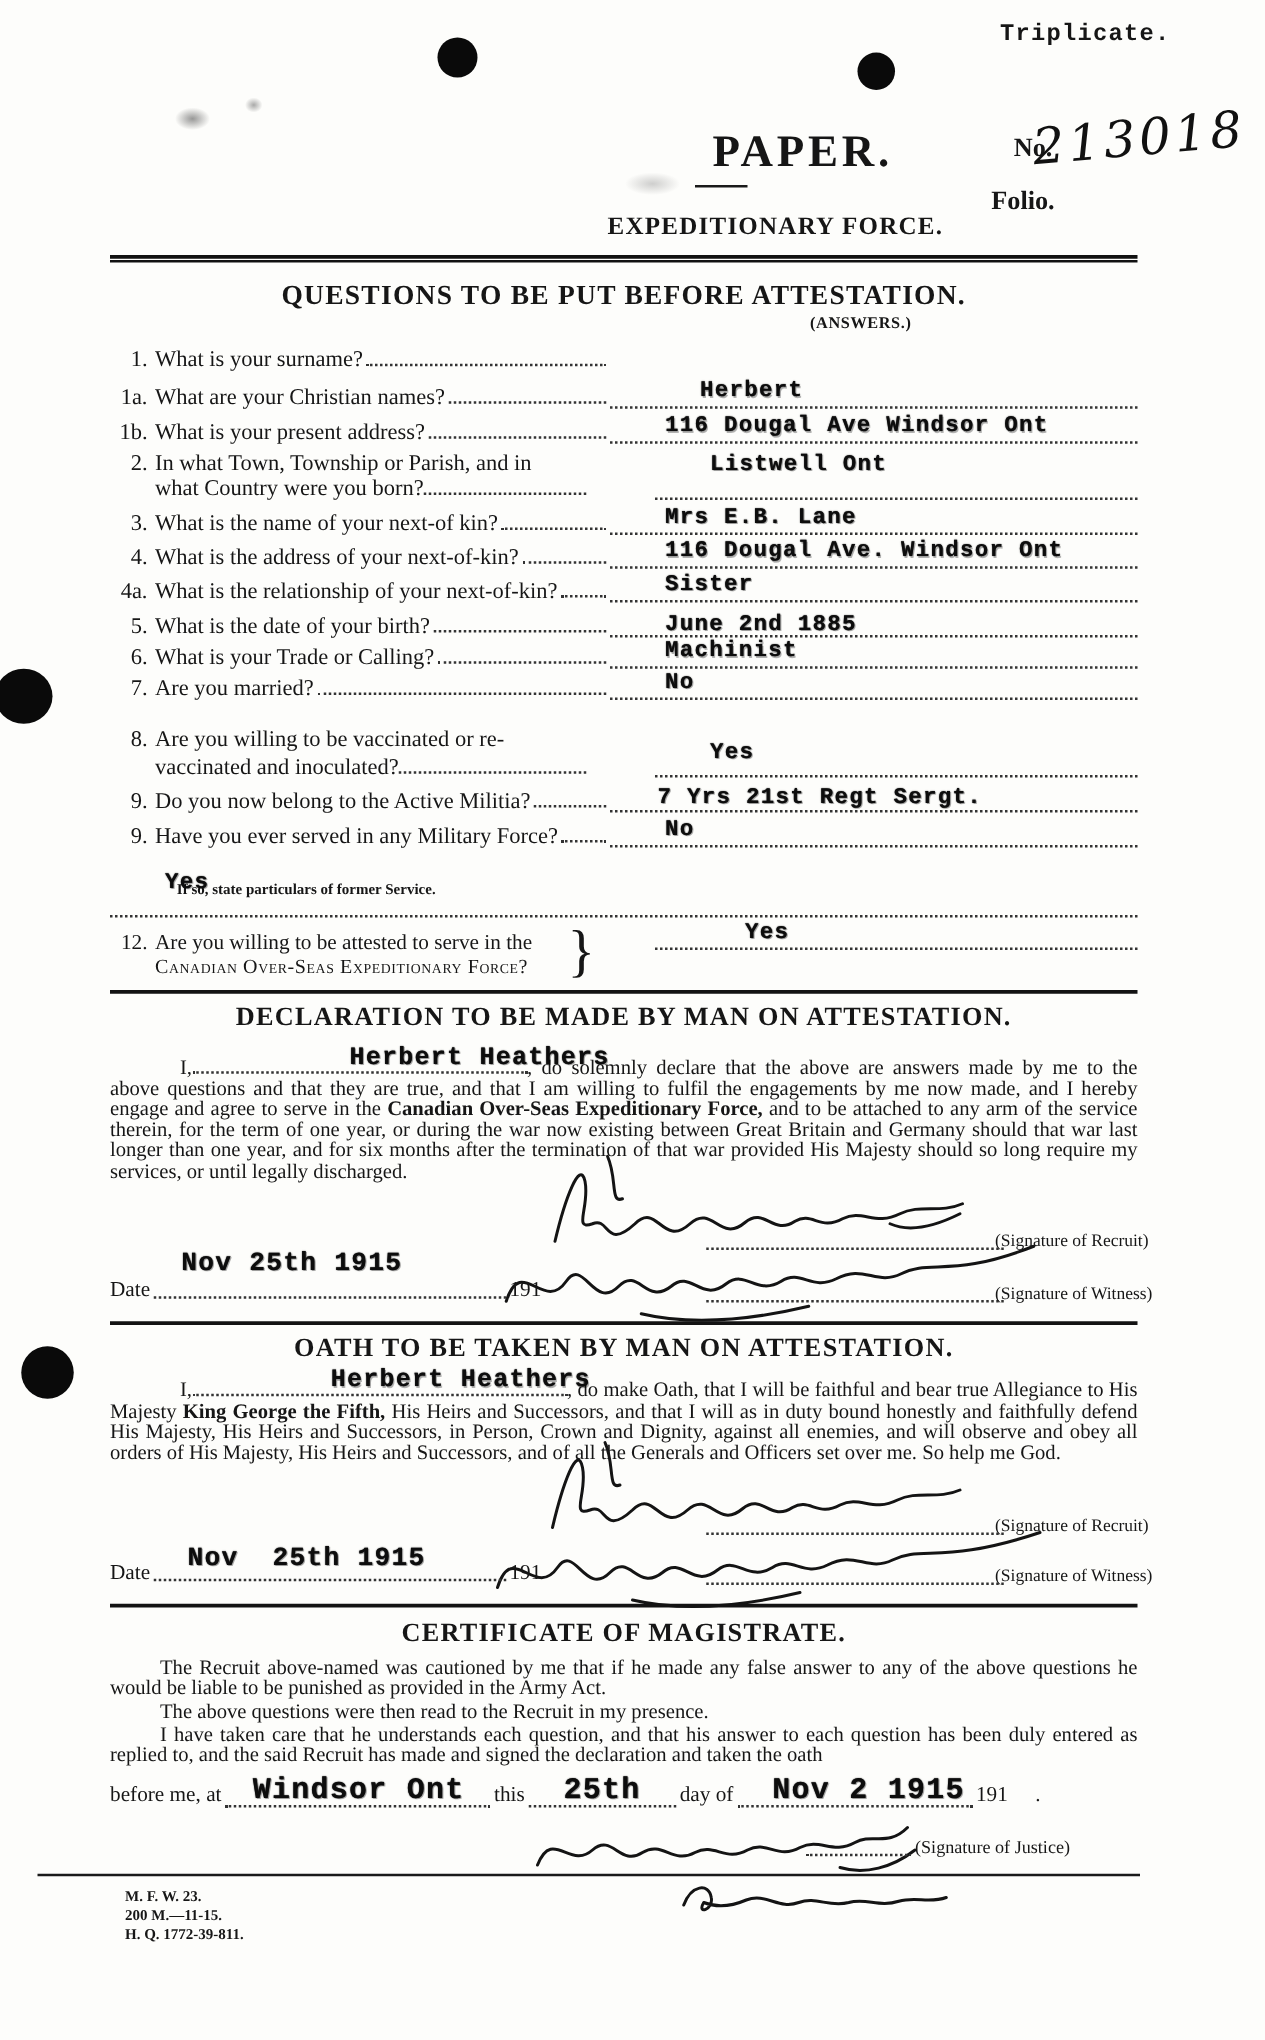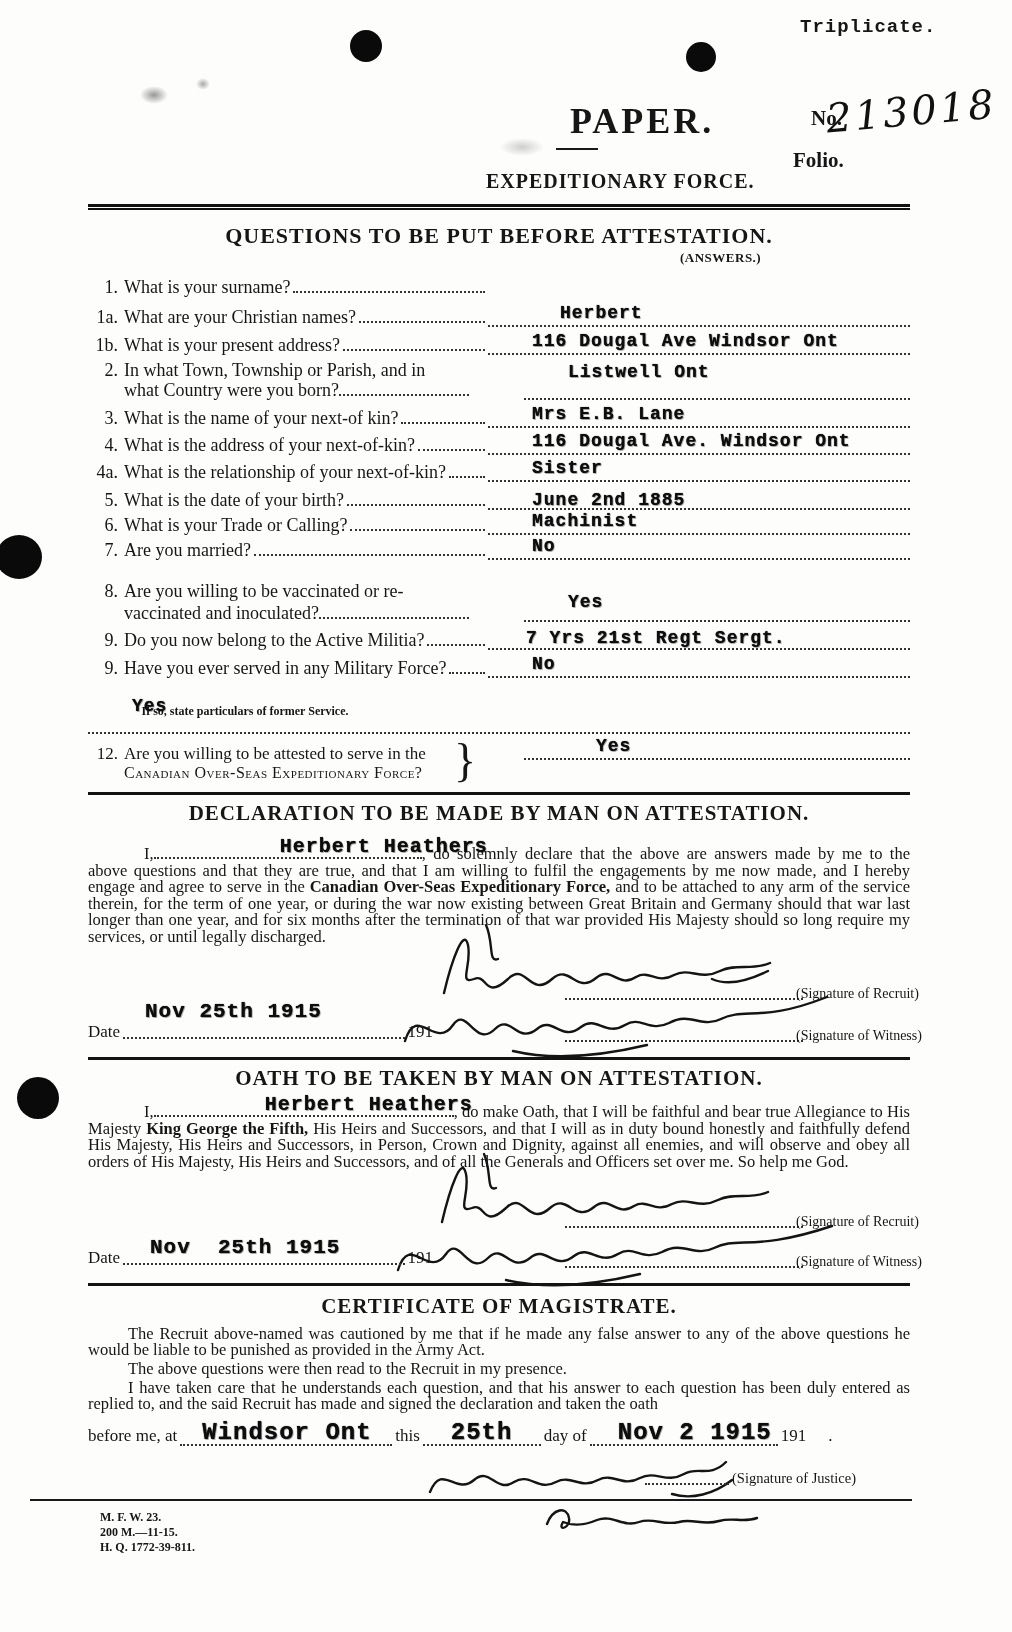--- a/index.html
+++ b/index.html
@@ -18,21 +18,21 @@
   .paper-title{font-size:36px;font-weight:700;letter-spacing:3px;}
   .exped{font-size:20px;font-weight:700;letter-spacing:1px;}
   .no-label,.folio-label{font-size:21px;font-weight:700;}
   .handnum{font-family:"DejaVu Serif",serif;font-style:italic;font-size:40px;letter-spacing:3px;
            transform:rotate(-5deg);color:#111;}
   .dbl-rule{border-top:3px solid #111;border-bottom:2px solid #111;height:6px;}
   .rule{border-top:3px solid #131313;height:0;}
   .thin-rule{background:#1a1a1a;height:2px;}
   
   .sec-title{font-size:22px;font-weight:700;letter-spacing:1px;text-align:center;width:822px;left:88px;}
-  .answers-label{font-size:13px;font-weight:700;letter-spacing:.5px;margin-left:32px;}
+  .answers-label{font-size:13px;font-weight:700;letter-spacing:.5px;}
   .qrow{position:absolute;left:88px;width:822px;display:flex;align-items:stretch;font-size:18px;}
   .qcell{width:400px;display:flex;align-items:flex-end;line-height:20px;}
   .qcell.block{display:block;padding-left:36px;text-indent:-36px;}
   .qnum{display:inline-block;width:30px;flex:none;text-align:right;margin-right:6px;}
   .qnumb{display:inline-block;width:30px;text-align:right;margin-right:6px;text-indent:0;}
   .qtext{flex:none;}
   .leaders{flex:1;border-bottom:2px dotted #333;margin:0 3px 4px 3px;height:1px;}
   .tdots{display:inline-block;border-bottom:2px dotted #333;height:3px;text-indent:0;}
   .acell{flex:1;border-bottom:2px dotted #333;position:relative;}
   .answer{position:absolute;left:44px;bottom:2px;font-size:18px;}

